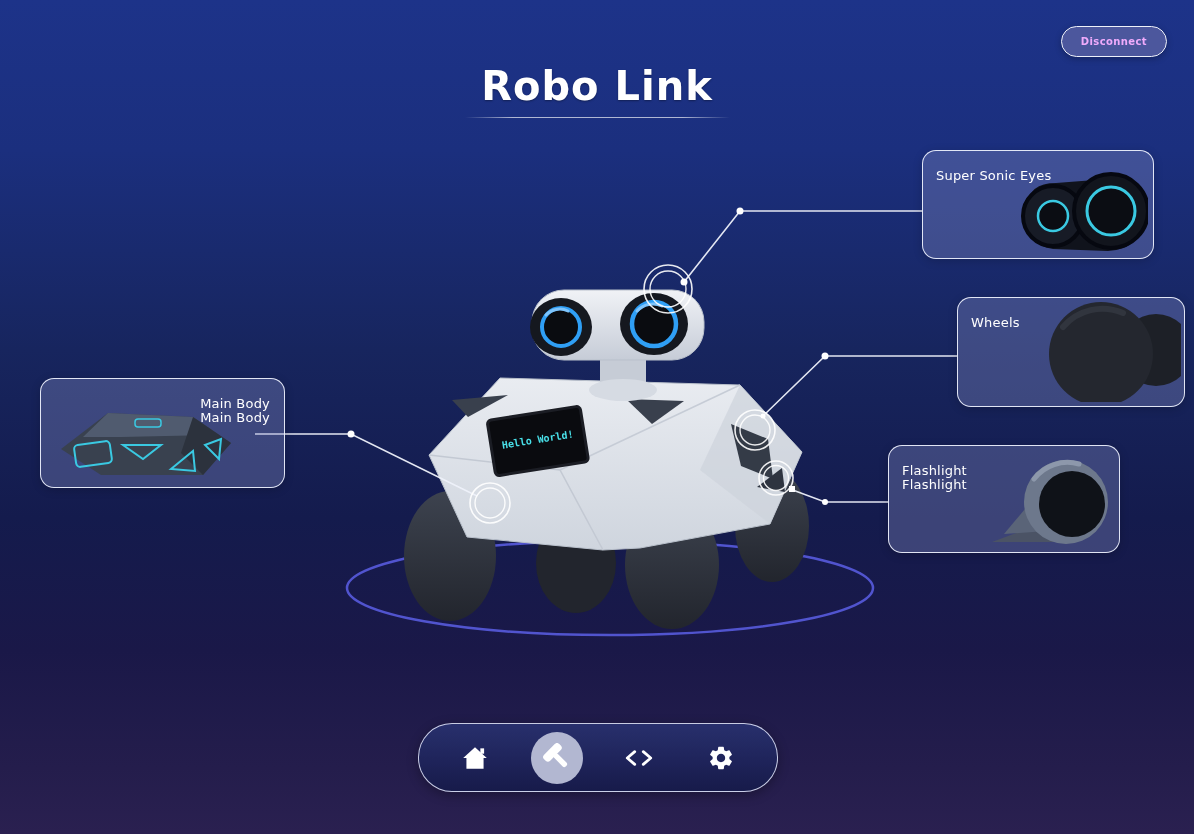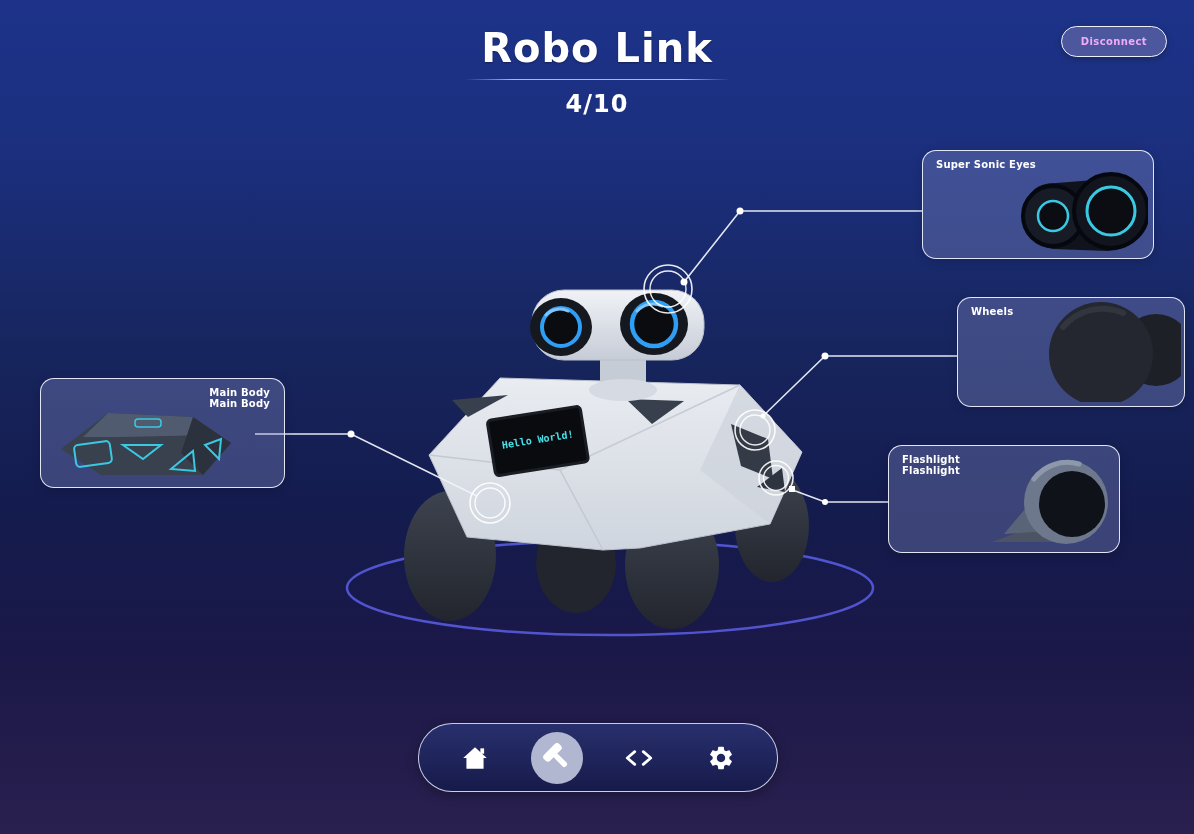--- a/index.html
+++ b/index.html
@@ -5,38 +5,38 @@
   html,body{margin:0;padding:0;}
   body{
     width:1194px;height:834px;position:relative;overflow:hidden;
     font-family:"DejaVu Sans","Liberation Sans",sans-serif;
     background:linear-gradient(180deg,#1d3389 0%,#1b2f7e 18%,#17255e 42%,#141b4d 62%,#1a1848 78%,#241d4c 92%,#2a2050 100%);
     color:#fff;
   }
   .scene{position:absolute;left:0;top:0;z-index:1;}
   
   .header{position:absolute;left:0;top:0;width:100%;text-align:center;z-index:3;pointer-events:none;}
-  .title{margin-top:25px;font-size:40px;font-weight:bold;letter-spacing:1px;text-shadow:0 1px 2px rgba(0,0,0,.35);}
+  .title{margin-top:63px;font-size:40px;font-weight:bold;letter-spacing:1px;text-shadow:0 1px 2px rgba(0,0,0,.35);}
   .title-divider{width:265px;height:1px;margin:8px auto 0 auto;
     background:linear-gradient(90deg,rgba(255,255,255,0) 0%,rgba(255,255,255,.65) 18%,rgba(255,255,255,.65) 82%,rgba(255,255,255,0) 100%);}
   .progress{margin-top:10px;font-size:24px;font-weight:bold;letter-spacing:1px;}
   .disconnect-btn{
     position:absolute;top:26px;right:27px;z-index:4;
     background:#4c579d;border:1.5px solid #eef1fa;border-radius:19px;
     color:#f0abfc;font-family:inherit;font-weight:bold;font-size:10px;letter-spacing:.4px;
     padding:9px 19px;cursor:pointer;box-shadow:0 2px 6px rgba(0,0,0,.25);
   }
   
   .card{
     position:absolute;z-index:2;border-radius:14px;
     background:rgba(137,147,203,.34);
     border:1.5px solid rgba(240,243,255,.92);
     box-shadow:0 2px 10px rgba(0,0,0,.18);
   }
-  .card-label{position:absolute;top:9px;left:13px;font-size:10px;font-weight:bold;line-height:1.05;letter-spacing:.2px;}
+  .card-label{position:absolute;top:18px;left:13px;font-size:13px;font-weight:normal;line-height:1.05;letter-spacing:.2px;}
   .card-label.right{left:auto;right:14px;text-align:right;}
   .card-img{position:absolute;}
   #card-sse{left:922px;top:150px;width:230px;height:107px;}
   #card-wheels{left:957px;top:297px;width:226px;height:108px;}
   #card-flashlight{left:888px;top:445px;width:230px;height:106px;border-radius:14px;}
   #card-mainbody{left:40px;top:378px;width:215px;height:108px;padding-left:28px;}
   
   .navbar{
     position:absolute;left:418px;top:723px;width:358px;height:67px;z-index:3;
     border-radius:34px;border:1px solid rgba(232,236,255,.85);
@@ -141,21 +141,20 @@
     <g>
       <circle cx="776" cy="478" r="17" stroke-width="1.6" opacity=".9"></circle>
       <circle cx="776" cy="478" r="12.5" stroke-width="1.4" opacity=".9"></circle>
     </g>
   </g>
 </svg>
 
 <div class="header">
   <div class="title">Robo Link</div>
   <div class="title-divider"></div>
-  <div class="progress">4/10</div>
 </div>
 <button class="disconnect-btn">Disconnect</button>
 
 <div class="card" id="card-sse">
   <div class="card-label">Super Sonic Eyes</div>
   <svg class="card-img" style="left:85px;top:20px;" width="140" height="85" viewBox="0 0 140 85">
     <path d="M20 35 Q20 12 48 12 L100 8 Q135 8 135 45 Q135 78 100 80 L45 78 Q20 74 20 50 Z" fill="#10131c"></path>
     <circle cx="45" cy="45" r="30" fill="#171b26" stroke="#060810" stroke-width="4"></circle>
     <circle cx="45" cy="45" r="15" fill="#0b0d13" stroke="#3ac9e2" stroke-width="2.5"></circle>
     <circle cx="103" cy="40" r="37" fill="#12151d" stroke="#060810" stroke-width="4"></circle>

